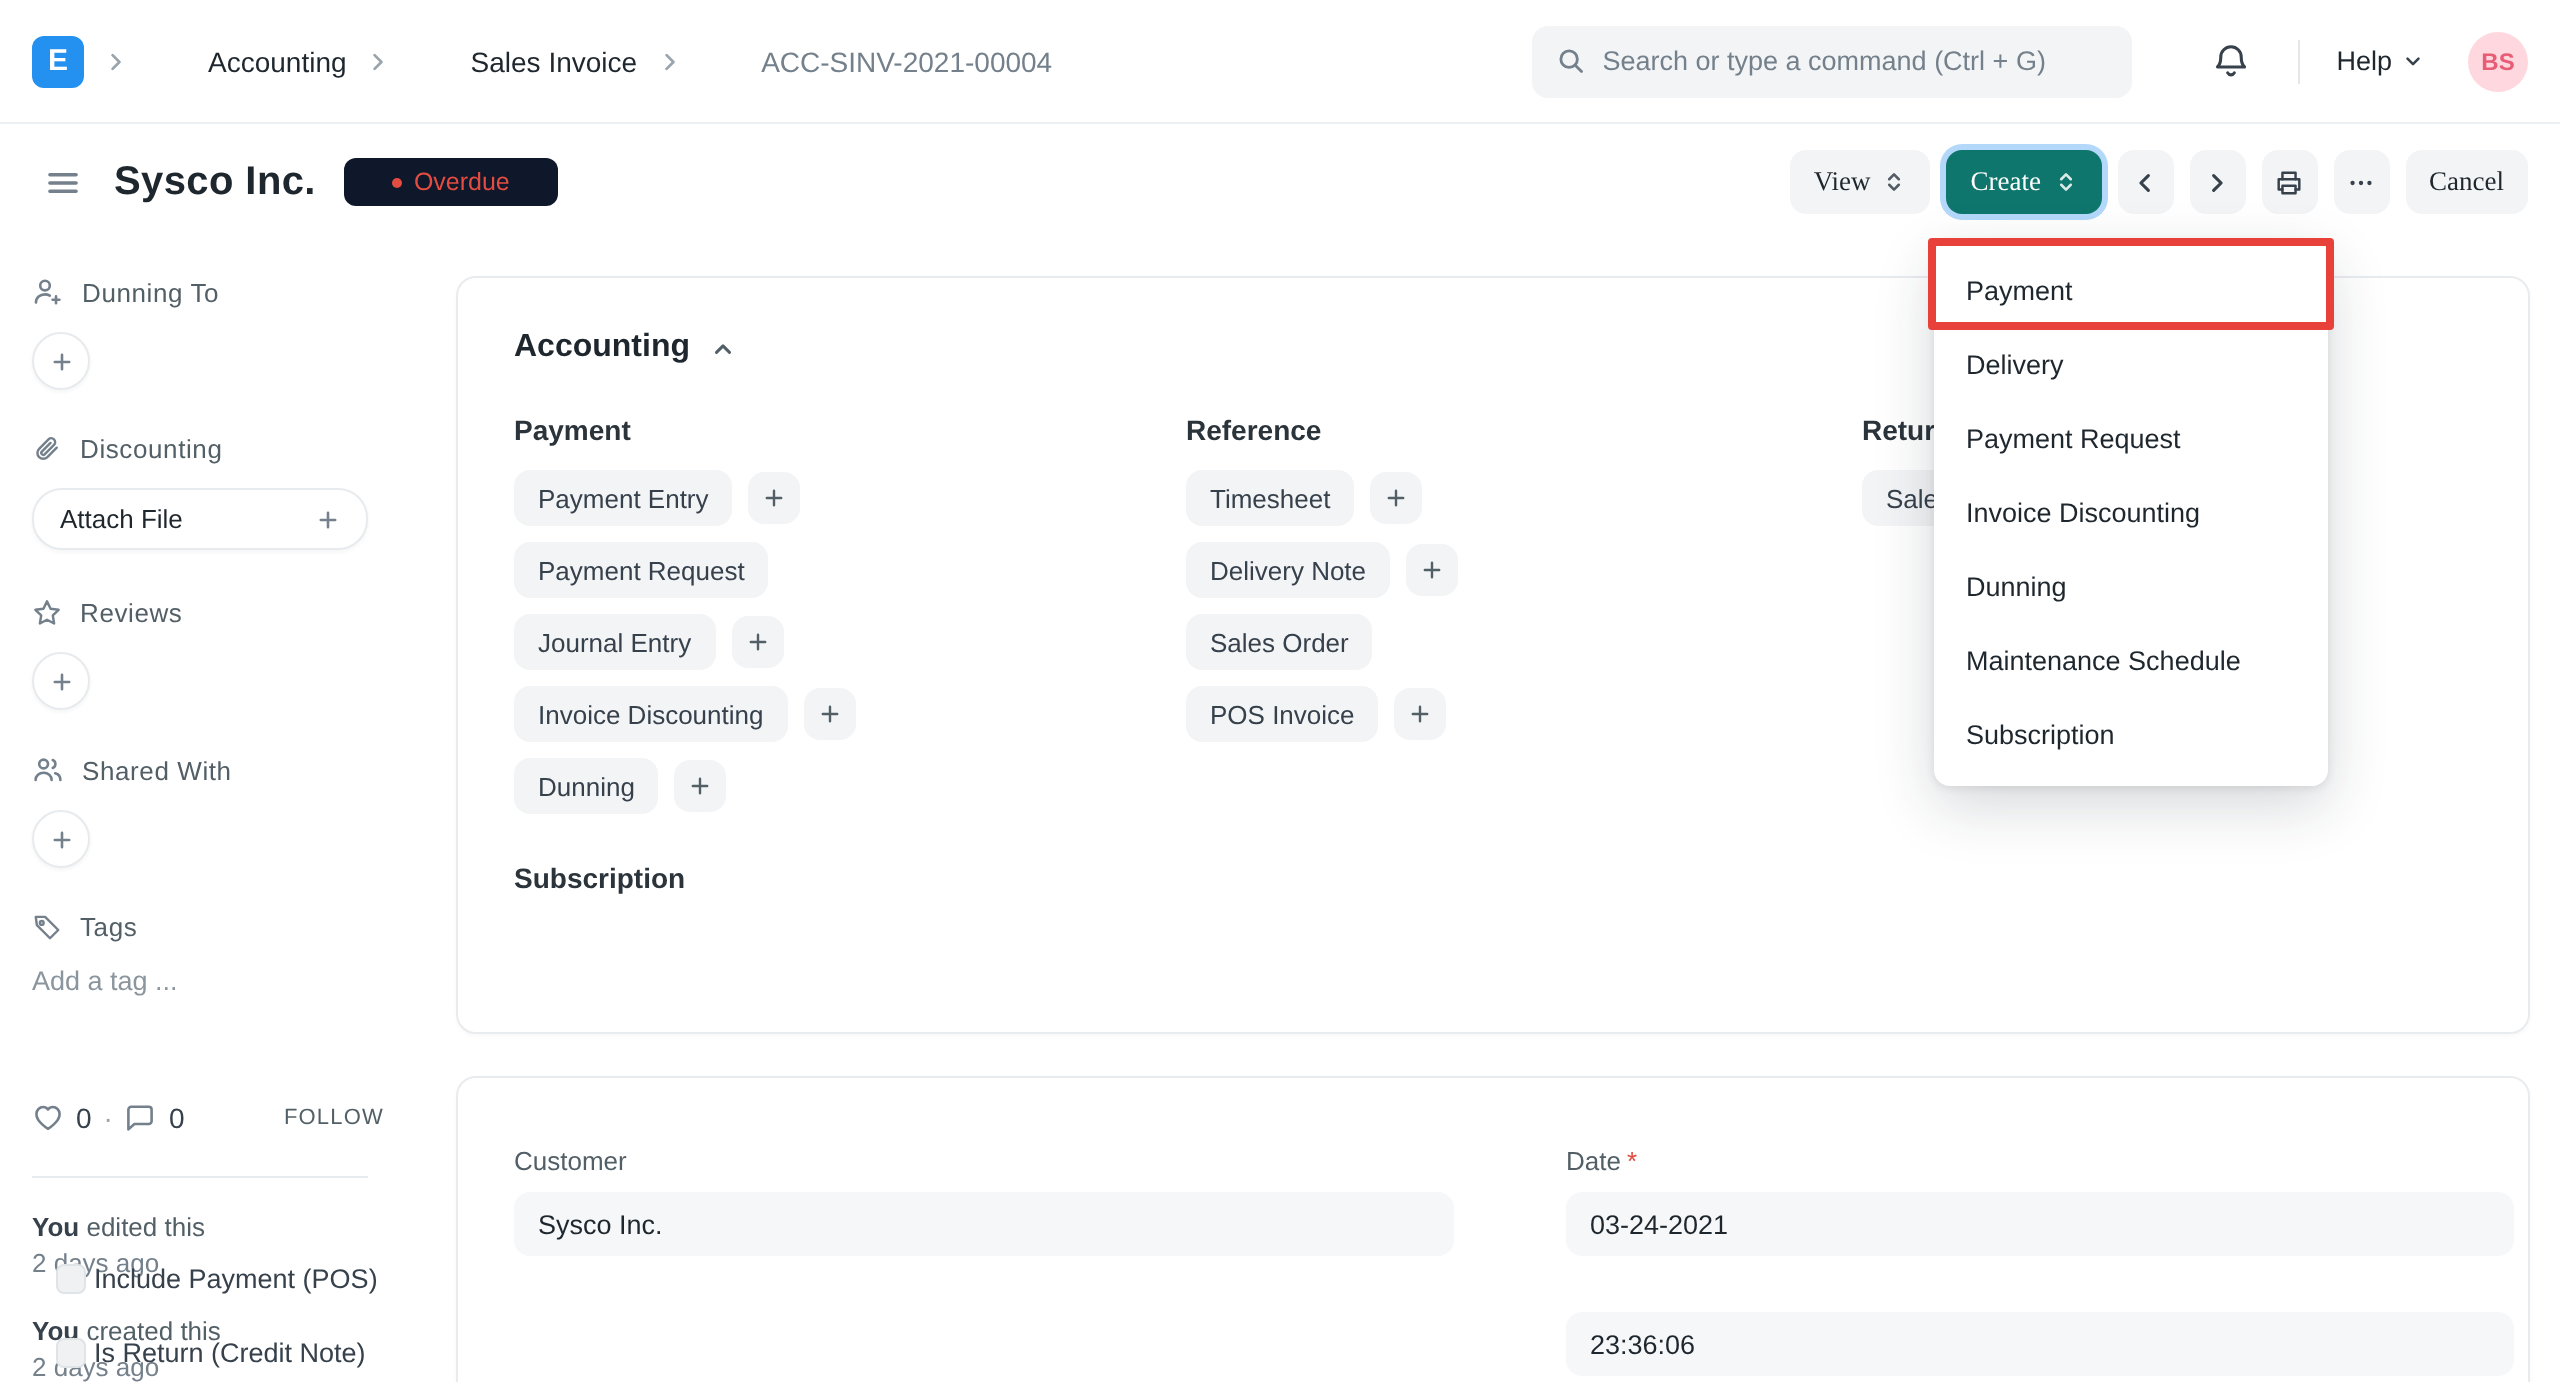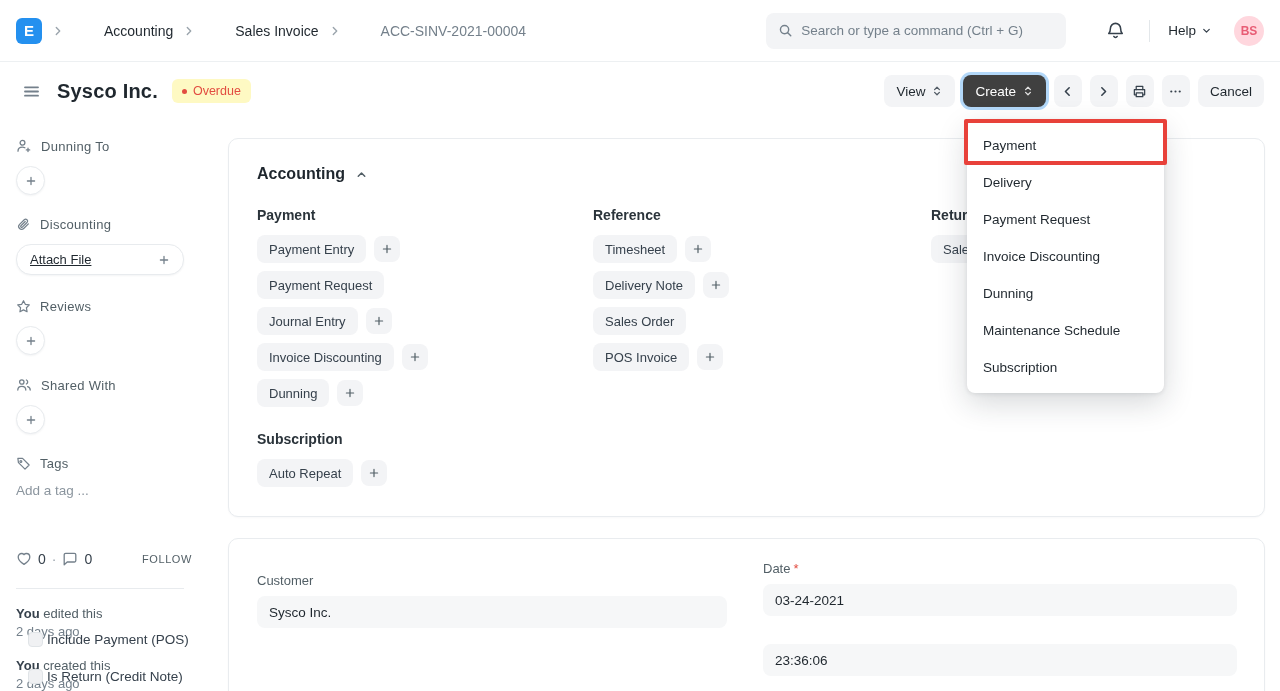--- a/index.html
+++ b/index.html
@@ -42,51 +42,51 @@
   }
 
   
   .page-header {
     position:absolute; top:62px; left:0; right:0; height:58px;
     display:flex; align-items:center; padding:0 16px; background:#fff;
   }
   .hamburger { color:#74808b; margin-right:10px; }
   .page-title { font-size:20px; font-weight:700; color:#1f272e; letter-spacing:.2px; }
   .status-badge {
-    margin-left:14px; background:#fef9c3; color:#e24c41; font-size:12.5px;
-    border-radius:6px; padding:5px 10px; display:flex; align-items:center; gap:6px;
+    margin-left:14px; background:#0f172a; color:#e24c41; font-size:12.5px;
+    border-radius:6px; padding:5px 24px; display:flex; align-items:center; gap:6px;
   }
   .status-dot { width:5px; height:5px; border-radius:50%; background:#e24c41; }
   .header-actions { margin-left:auto; display:flex; align-items:center; gap:8px; }
   .btn {
     height:32px; border-radius:8px; background:#f3f4f6; color:#1f272e;
-    font-size:13.5px; padding:0 12px; display:flex; align-items:center; gap:6px;
+    font-size:13.5px; padding:0 12px; display:flex; align-items:center; gap:6px;font-family:Liberation Serif, serif;
   }
   .btn.icon-only { width:28px; padding:0; justify-content:center; }
   .btn-primary {
-    background:#404040; color:#fff;
+    background:#0f766e; color:#fff;
     box-shadow:0 0 0 3px rgba(36,144,239,.35);
   }
   .sort-caret { opacity:.85; }
 
   
   .sidebar { position:absolute; left:16px; top:138px; width:192px; font-size:13px; color:#525f66; }
   .sb-label { display:flex; align-items:center; gap:9px; letter-spacing:.3px; margin-bottom:12px; color:#525f66; }
   .sb-label .sb-icon { color:#74808b; }
   .sb-add {
     width:29px; height:29px; border-radius:50%; background:#fff;
     border:1px solid #e8ebee; box-shadow:0 1px 2px rgba(25,39,52,.05);
     color:#74808b; display:flex; align-items:center; justify-content:center;
     margin-bottom:22px;
   }
   .attach-btn {
     width:168px; height:31px; border-radius:15px; background:#fff;
     border:1px solid #e8ebee; box-shadow:0 1px 2px rgba(25,39,52,.05);
     display:flex; align-items:center; justify-content:space-between;
-    padding:0 13px; color:#1f272e; font-size:13px; margin-bottom:24px;text-decoration:underline;
+    padding:0 13px; color:#1f272e; font-size:13px; margin-bottom:24px;
   }
   .attach-btn .plus { color:#74808b; }
   .add-tag { color:#8b959e; font-size:13.5px; cursor:text; }
   .likes-row {
     position:absolute; left:16px; top:551px; width:176px;
     display:flex; align-items:center; gap:6px; color:#525f66; font-size:14px;
   }
   .likes-row .count { color:#36414c; }
   .dot-sep { color:#9aa4ac; }
   .follow-btn { margin-left:auto; font-size:11px; letter-spacing:.6px; color:#525f66; }
@@ -121,21 +121,21 @@
     height:28px; background:#f3f4f6; border-radius:8px; padding:0 12px;
     display:flex; align-items:center; font-size:13px; color:#36414c; white-space:nowrap;
   }
   .chip-add {
     width:26px; height:26px; border-radius:8px; background:#f3f4f6;
     color:#525f66; display:flex; align-items:center; justify-content:center;
   }
 
   
   .fcol-l { position:absolute; left:28px; width:470px; }
-  .fcol-r { position:absolute; left:534px; width:474px; }
+  .fcol-r { position:absolute; left:554px; width:474px;margin-top:12px; }
   .field-label { font-size:13px; color:#525f66; }
   .req { color:#e24c41; margin-left:3px; }
   .field-input {
     margin-top:8px; height:32px; background:#f6f7f8; border-radius:8px;
     display:flex; align-items:center; padding:0 12px; font-size:13.5px; color:#1f272e;
   }
   .customer-field { top:22px; }
   .check-row { position:absolute; left:28px; display:flex; align-items:center; gap:4px; }
   .check-row.r1 { top:632px; }
   .check-row.r2 { top:669px; }
@@ -494,30 +494,20 @@
 
   <div class="conn-col c3">
     <div class="conn-head">Returns</div>
     <div class="chip-row">
       <span class="chip">Sales Invoice</span>
     </div>
   </div>
 
   <div class="conn-col c4">
     <div class="conn-head">Subscription</div>
-    <div class="chip-row">
-      <span class="chip">Auto Repeat</span>
-      <button class="chip-add">
-          <span>
-            <svg width="12" height="12" viewBox="0 0 14 14" fill="none" stroke="currentColor" stroke-width="1.4" stroke-linecap="round">
-              <path d="M7 2.8v8.4M2.8 7h8.4"></path>
-            </svg>
-          </span>
-        </button>
-    </div>
   </div>
 </section>
 
 <section class="card card-form">
   <div class="fcol-l customer-field" style="top:34px;">
     <div class="field-label">Customer</div>
     <div class="field-input">Sysco Inc.</div>
   </div>
   <div class="fcol-r" style="top:22px;">
     <div class="field-label">

